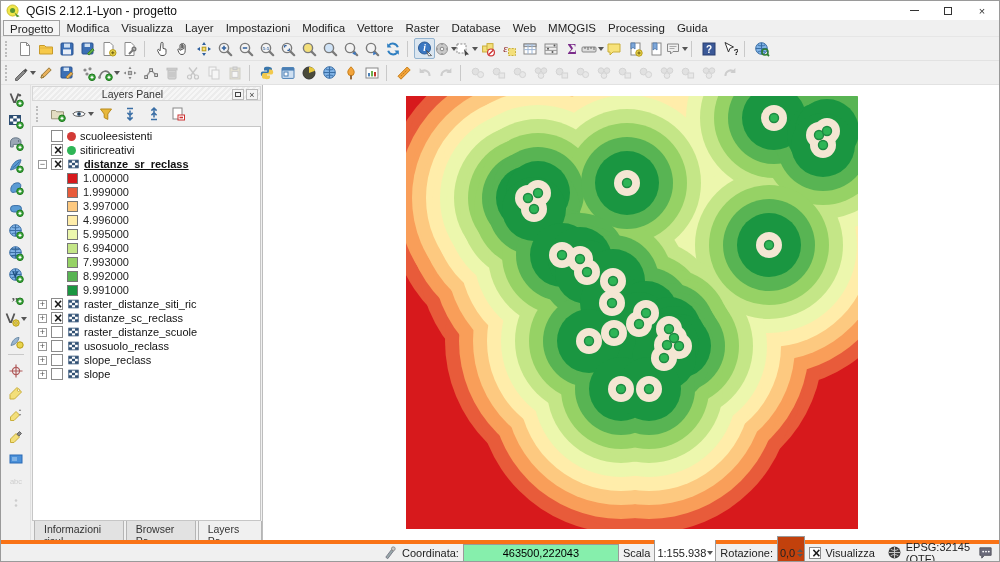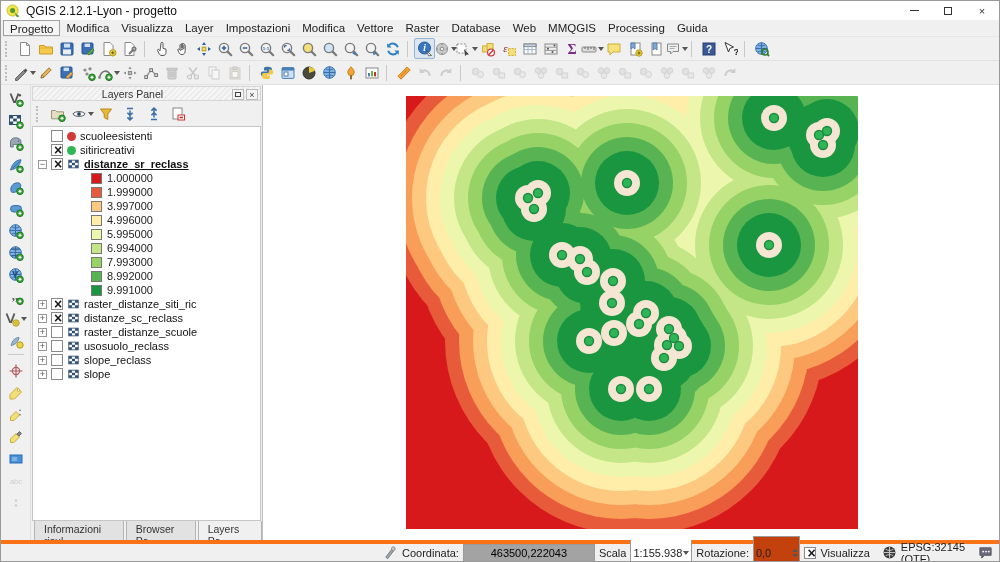--- a/index.html
+++ b/index.html
@@ -45,33 +45,33 @@
   .layer-tree{flex:1;background:#fff;border:1px solid #c6c6c6;margin:0 1px;overflow:hidden;padding-top:2px;}
   .trow{height:14px;display:flex;align-items:center;gap:4px;padding-left:5px;white-space:nowrap;}
   .expander{width:9px;height:9px;border:1px solid #999;background:#fff;font-size:9px;line-height:7px;text-align:center;color:#555;flex:0 0 9px;}
   .exsp{width:9px;flex:0 0 9px;}
   .cb{width:12px;height:12px;border:1px solid #8a8a8a;background:#fff;flex:0 0 12px;position:relative;}
   .cb.checked::after{content:"×";position:absolute;left:0;top:-3px;width:12px;text-align:center;font-size:14px;font-weight:bold;color:#1a1a1a;}
   .lyr-point{width:9px;height:9px;border-radius:50%;flex:0 0 9px;}
   .lyr-raster{width:13px;height:12px;flex:0 0 13px;}
   .lyr-name{font-size:11px;color:#111;}
   .lyr-name.active{font-weight:bold;text-decoration:underline;}
-  .crow{height:14px;display:flex;align-items:center;gap:5px;padding-left:58px;}
+  .crow{height:14px;display:flex;align-items:center;gap:5px;padding-left:34px;}
   .swatch{width:11px;height:11px;border:1px solid #777;flex:0 0 11px;}
   .clabel{font-size:11px;color:#222;}
   .panel-tabs{height:19px;flex:0 0 19px;display:flex;align-items:flex-start;gap:2px;padding:0 0 0 3px;background:#f0f0f0;}
   .ptab{padding:2px 9px 3px;font-size:10.5px;color:#333;background:#e2e2e2;border:1px solid #b5b5b5;border-top:none;border-radius:0 0 3px 3px;}
   .ptab.active{background:#f0f0f0;}
   .map-area{flex:1;position:relative;background:#ffffff;min-width:0;}
   #mapsvg{position:absolute;left:143px;top:11px;width:452px;height:433px;}
   
   .statusbar{height:21px;flex:0 0 21px;display:flex;align-items:center;gap:4px;padding:0 6px;background:#f0f0f0;border-top:4px solid #f97316;font-size:11px;}
   .sb-spacer{flex:0 0 372px;}
   .sb-label{color:#222;}
-  .sb-input{width:132px;height:16px;border:1px solid #9a9a9a;background:#a3a3a3;text-align:center;font-size:11px;font-family:"Liberation Sans",sans-serif;padding:8px;}
+  .sb-input{width:156px;height:16px;border:1px solid #9a9a9a;background:#86efac;text-align:center;font-size:11px;font-family:"Liberation Sans",sans-serif;padding:8px;}
   .sb-combo{width:66px;height:32px;border:1px solid #9a9a9a;background:#fff;display:flex;align-items:center;padding:0 2px;}
   .sb-combo .val{flex:1;}
   .sb-spin{width:64px;height:33px;border:1px solid #9a9a9a;background:#c2410c;display:flex;align-items:center;padding:0 2px;position:relative;}
   .spin-arrows{position:absolute;right:1px;top:0;display:flex;flex-direction:column;justify-content:center;height:100%;}
   .spin-arrows i{display:block;width:0;height:0;border-left:3px solid transparent;border-right:3px solid transparent;margin:1px 0;}
   .up{border-bottom:3px solid #555;}
   .dn{border-top:3px solid #555;}
   .sb-icon{width:15px;height:15px;}
   .sb-flex{flex:1;}
 </style>

